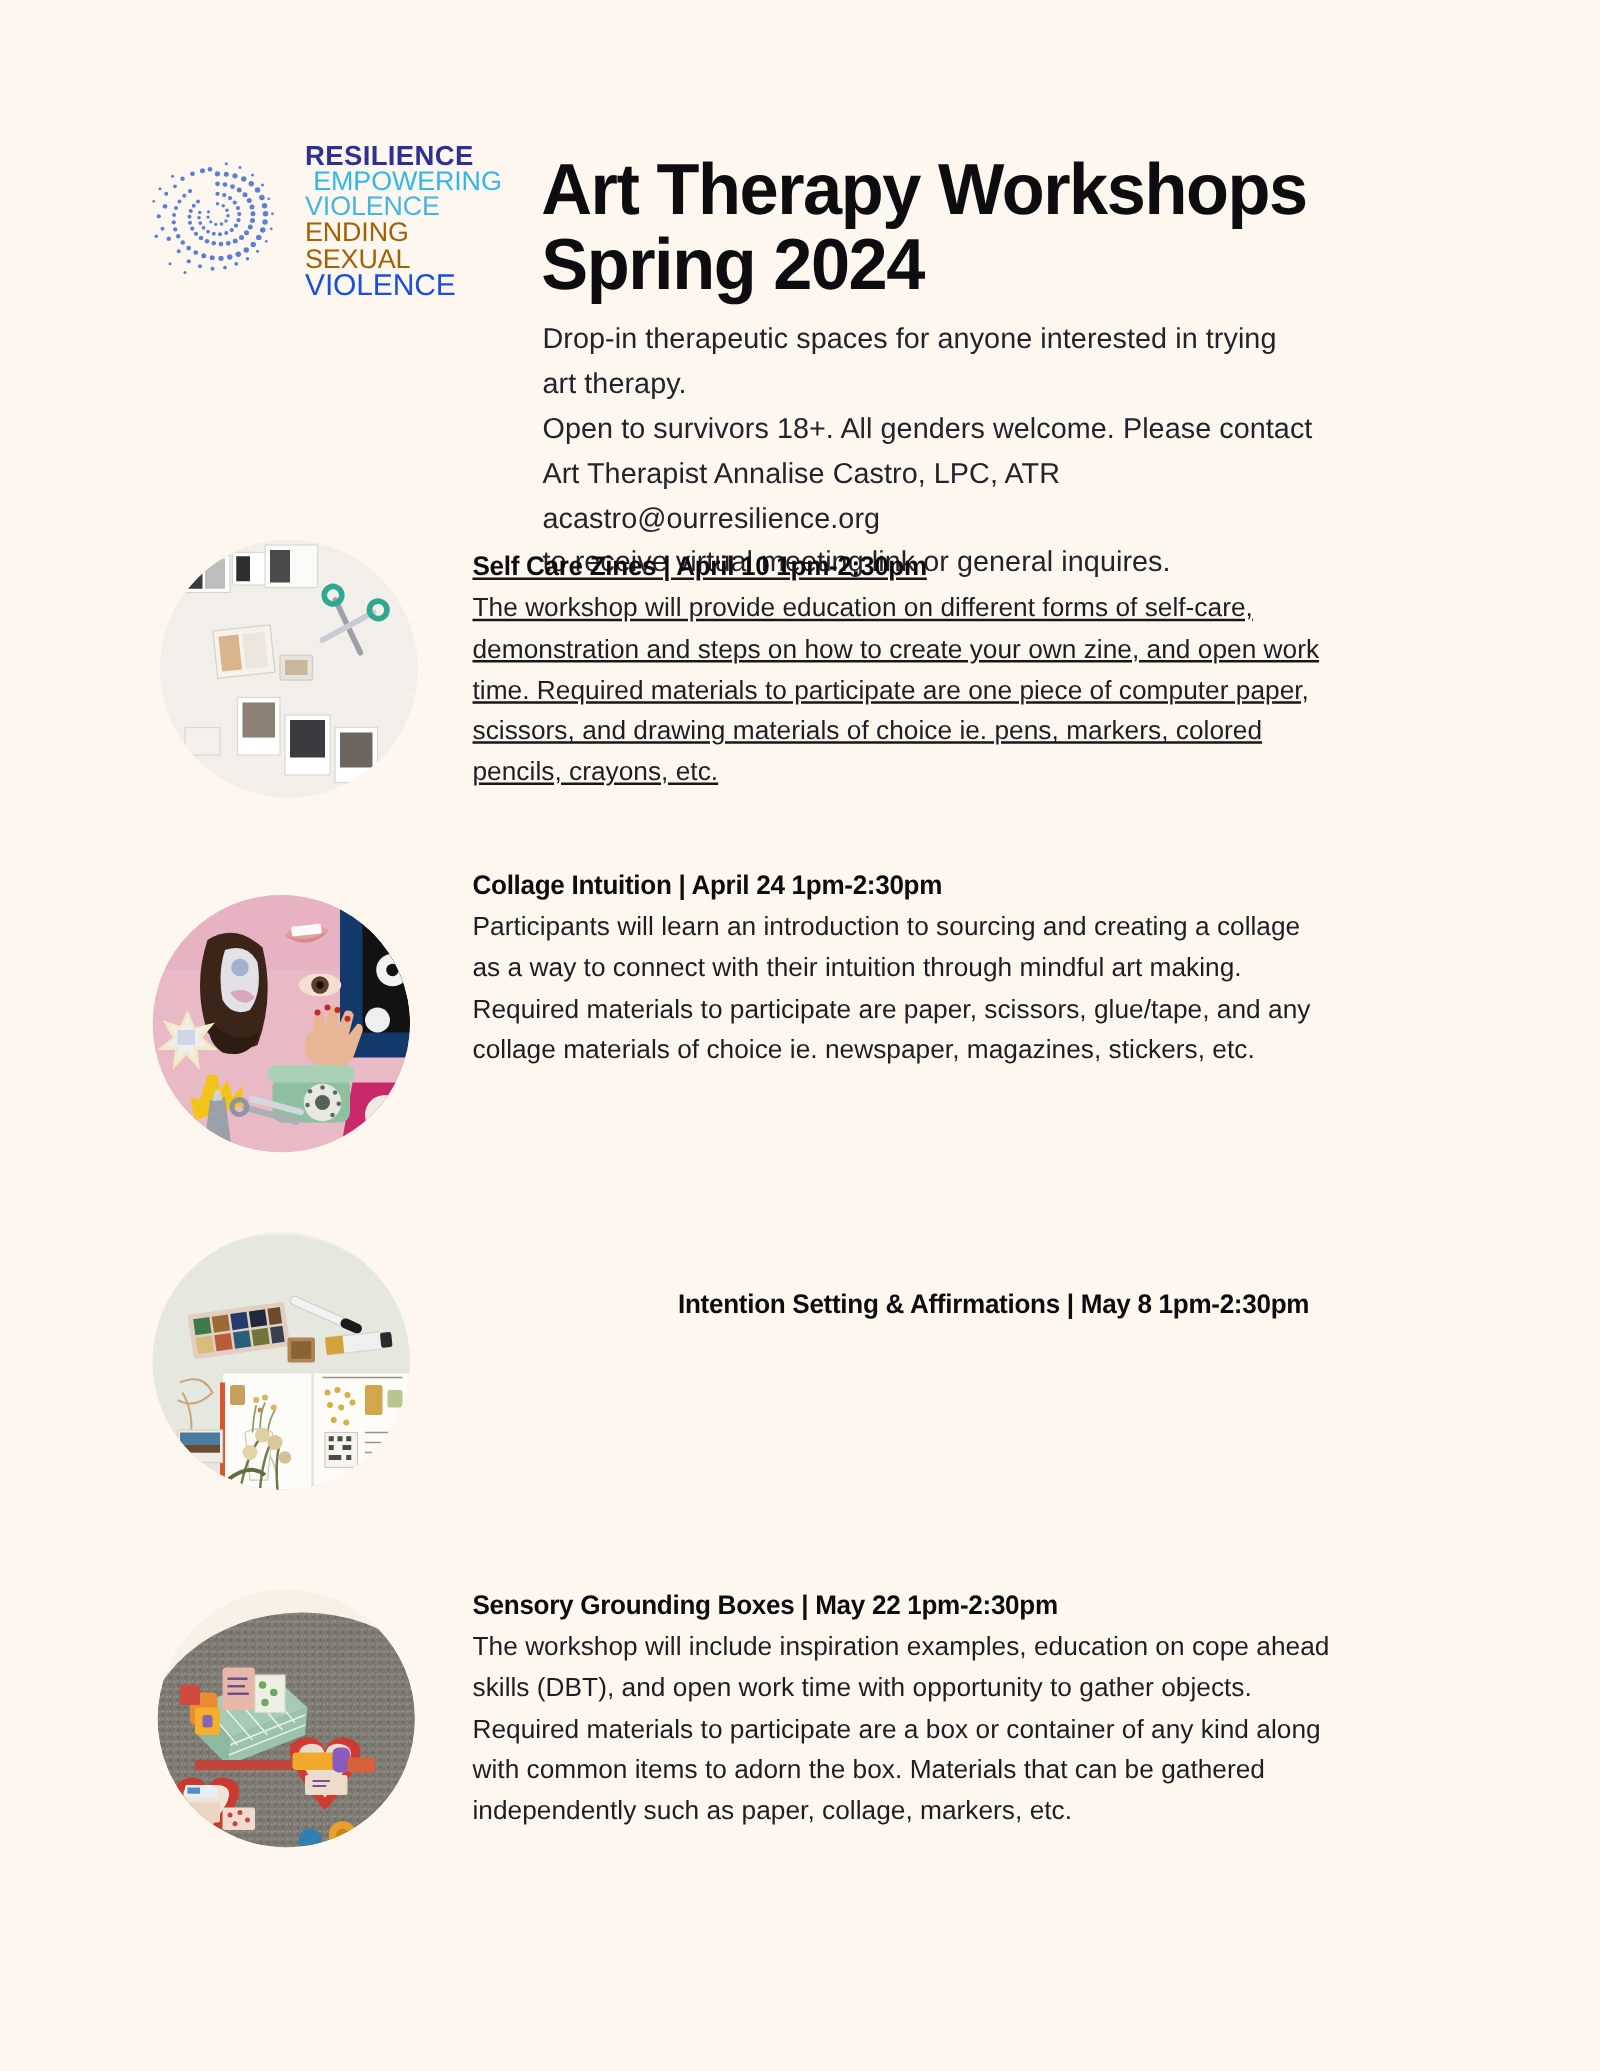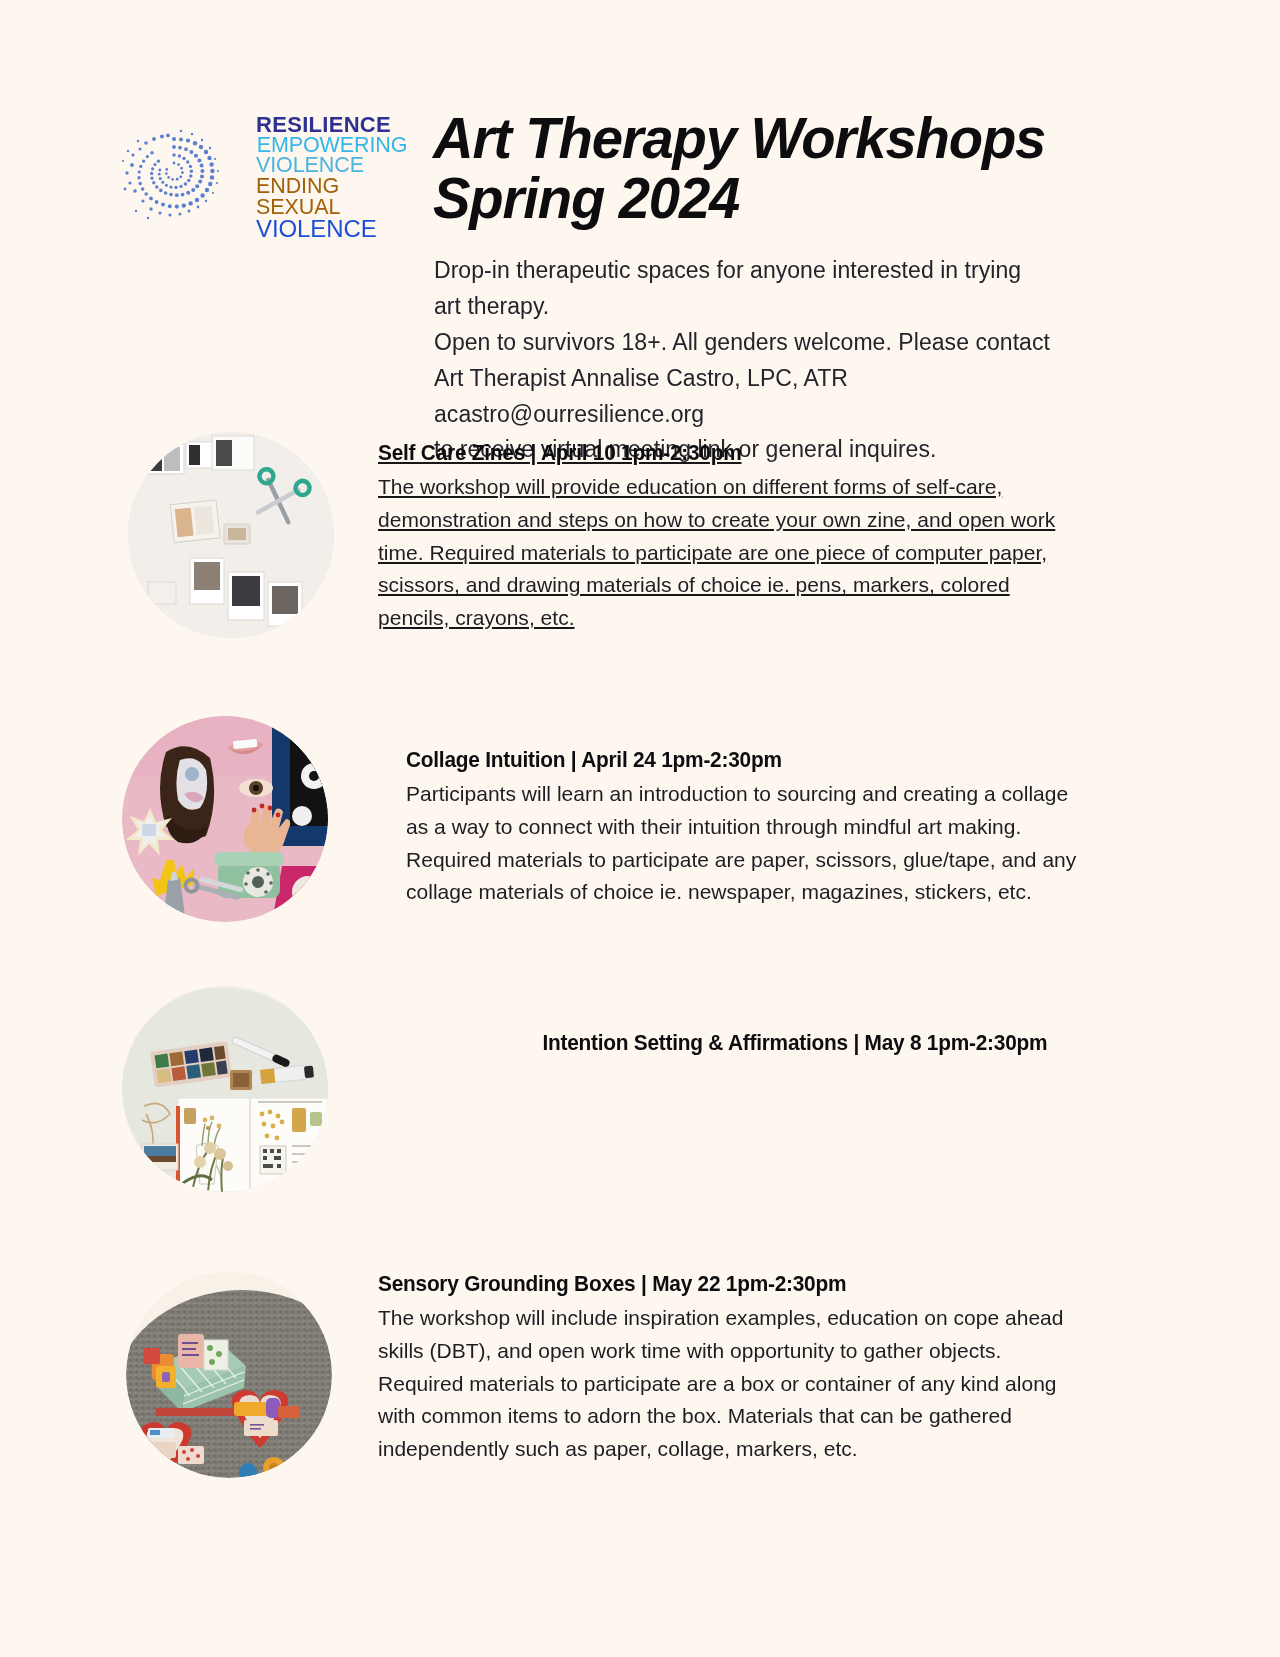--- a/index.html
+++ b/index.html
@@ -16,41 +16,41 @@
 
   .page { position: relative; width: 1280px; height: 1657px; }
 
   
   .header { position: absolute; left: 0; top: 0; width: 1280px; }
 
   .logo-block {
     position: absolute;
     left: 118px; top: 118px;
     width: 290px; height: 118px;
-    display: flex; align-items: center; gap: 26px;
+    display: flex; align-items: center; gap: 14px;
   }
 
   .logo-mark { width: 112px; height: 112px; flex: 0 0 112px; position: relative; }
 
   .logo-words {
     display: flex; flex-direction: column;
     line-height: 0.96;
     font-family: "Liberation Sans", sans-serif;
     letter-spacing: 0.2px;
   }
   .logo-line1 {
     font-size: 22px; font-weight: 700; color: #2e3192;
     letter-spacing: 0.3px;
   }
   .logo-line2 { font-size: 21.5px; font-weight: 400; color: #35b6e8; letter-spacing: -0.1px; text-align: center; }
   .logo-line3 { font-size: 21.5px; font-weight: 400; color: #4ab4e0; letter-spacing: -0.1px; }
   .logo-line4 { font-size: 21.5px; font-weight: 400; color: #a16207; letter-spacing: -0.1px; }
   .logo-line5 { font-size: 24px; font-weight: 400; color: #1d4ed8; letter-spacing: -0.1px; }
 
-  .title-wrap { position: absolute; left: 433px; top: 108px; width: 700px; font-style: italic; }
+  .title-wrap { position: absolute; left: 433px; top: 122px; width: 700px; }
 
   .main-title {
     font-family: "Liberation Sans", sans-serif;
     font-weight: 700;
     font-size: 58px;
     line-height: 1.04;
     letter-spacing: -1.2px;
     color: #0d0d0f;
     transform: scaleX(0.97);
     transform-origin: left center;
@@ -104,21 +104,21 @@
     line-height: 1.56;
     color: #1d1d22;
     letter-spacing: 0.02px;
   }
 
   
   #ws-0 .thumb { left: 128px; top: 432px; }
   #ws-0 .w-text { left: 378px; top: 441px; width: 700px; text-decoration: underline; }
 
   #ws-1 .thumb { left: 122px; top: 716px; }
-  #ws-1 .w-text { left: 378px; top: 748px; width: 690px; margin-left: 28px; }
+  #ws-1 .w-text { left: 378px; top: 696px; width: 690px; }
 
   #ws-2 .thumb { left: 122px; top: 986px; }
   #ws-2 .w-text { left: 378px; top: 1031px; width: 690px; text-align: right; }
 
   #ws-3 .thumb { left: 126px; top: 1272px; }
   #ws-3 .w-text { left: 378px; top: 1272px; width: 710px; }
 </style>
 </head>
 <body>
 

